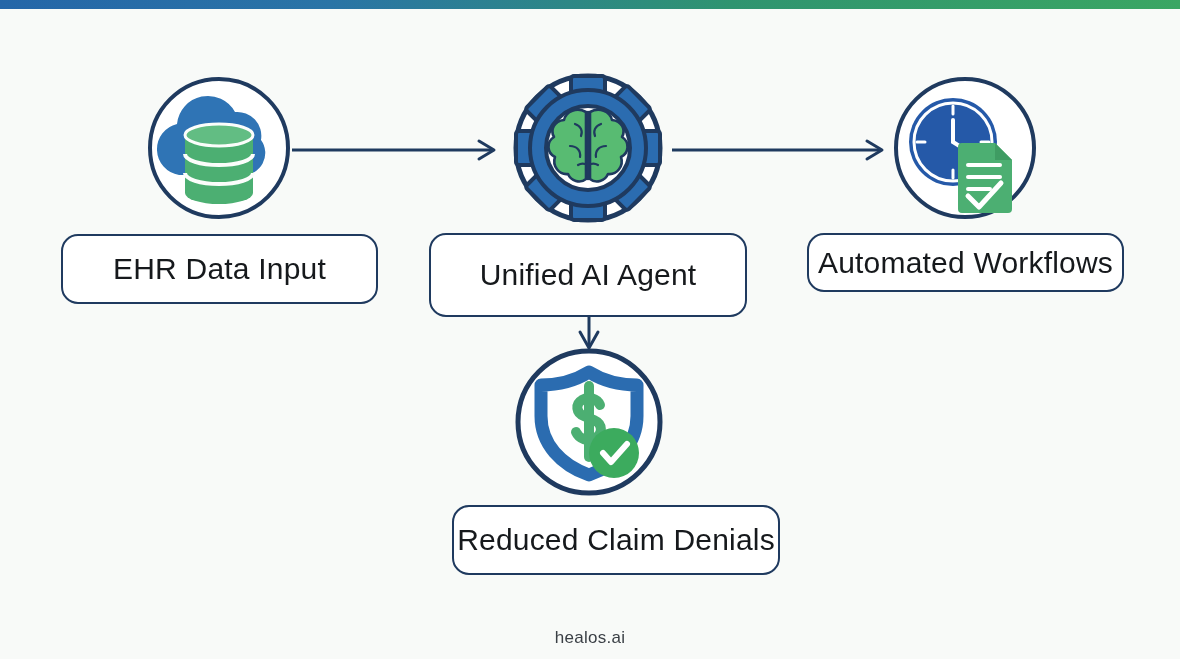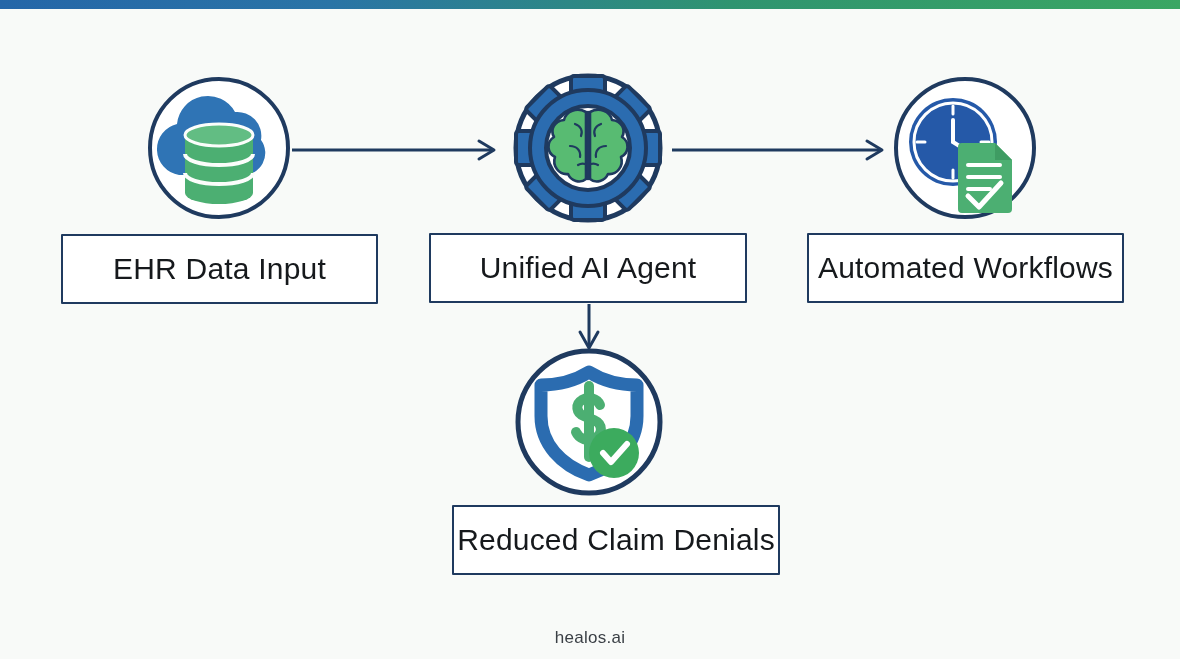--- a/index.html
+++ b/index.html
@@ -30,34 +30,34 @@
     position: absolute;
     left: 0; top: 0;
     width: 1180px;
     height: 659px;
   }
   .node-label {
     position: absolute;
     box-sizing: border-box;
     background: #ffffff;
     border: 2px solid #1f3a5f;
-    border-radius: 1px;
+    border-radius: 17px;
     display: flex;
     align-items: center;
     justify-content: center;
     color: #16191c;
     font-size: 30px;
     font-weight: 400;
     letter-spacing: 0.2px;
     line-height: 1;
     white-space: nowrap;
   }
   #label-ehr      { left: 61px;  top: 234px; width: 317px; height: 70px; }
-  #label-agent    { left: 429px; top: 233px; width: 318px; height: 70px; }
-  #label-workflow { left: 807px; top: 233px; width: 317px; height: 70px; }
+  #label-agent    { left: 429px; top: 233px; width: 318px; height: 84px; }
+  #label-workflow { left: 807px; top: 233px; width: 317px; height: 59px; }
   #label-denials  { left: 426px; top: 505px; width: 328px; height: 70px; margin-left: 26px; }
 
   .footer {
     position: absolute;
     left: 0;
     top: 628px;
     width: 1180px;
     text-align: center;
     color: #3a3f45;
     font-size: 17px;

